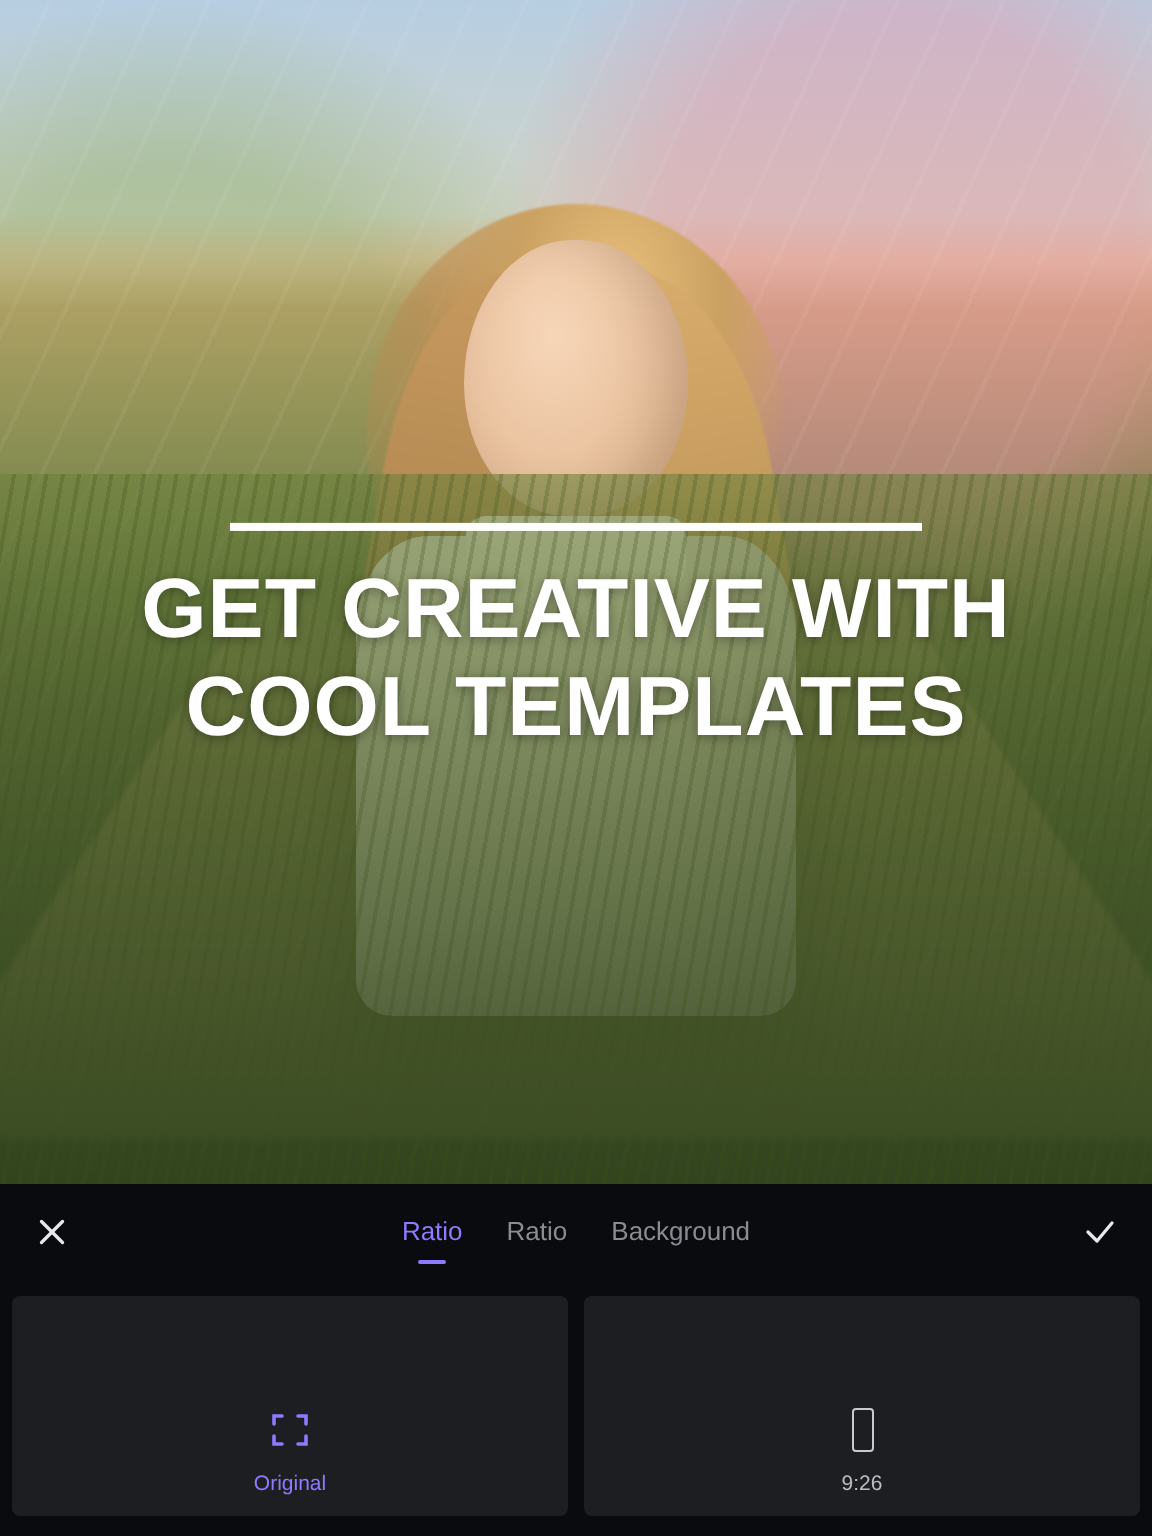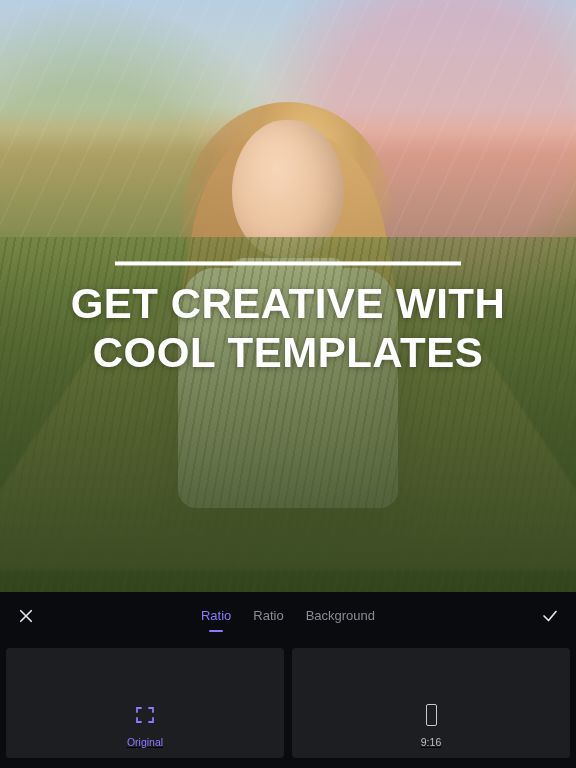--- a/index.html
+++ b/index.html
@@ -172,21 +172,20 @@
 }
 .tile {
   flex: 1;
   background: #1d1e22;
   border-radius: 4px;
   display: flex; flex-direction: column; align-items: center; justify-content: flex-end;
   padding-bottom: 10px;
   gap: 7px;
   cursor: pointer;
   position: relative;
-  text-decoration: underline;
 }
 .tile .shape {
   display: flex; align-items: center; justify-content: center;
   height: 28px;
 }
 .tile .shape .box {
   border: 1.6px solid #c9c9d2;
   background: transparent;
 }
 .tile.sel .shape svg { stroke: #8a7bff; }
@@ -264,21 +263,21 @@
             <path d="M20 15 V19 H16"></path>
           </svg>
         </div>
         <div class="label">Original</div>
       </div>
 
       <div class="tile">
         <div class="shape">
           <div class="box box-916"></div>
         </div>
-        <div class="label">9:16</div>
+        <div class="label">9:26</div>
       </div>
 
 
 
     </div>
   </div>
 
 </div>
 
 </body></html>

